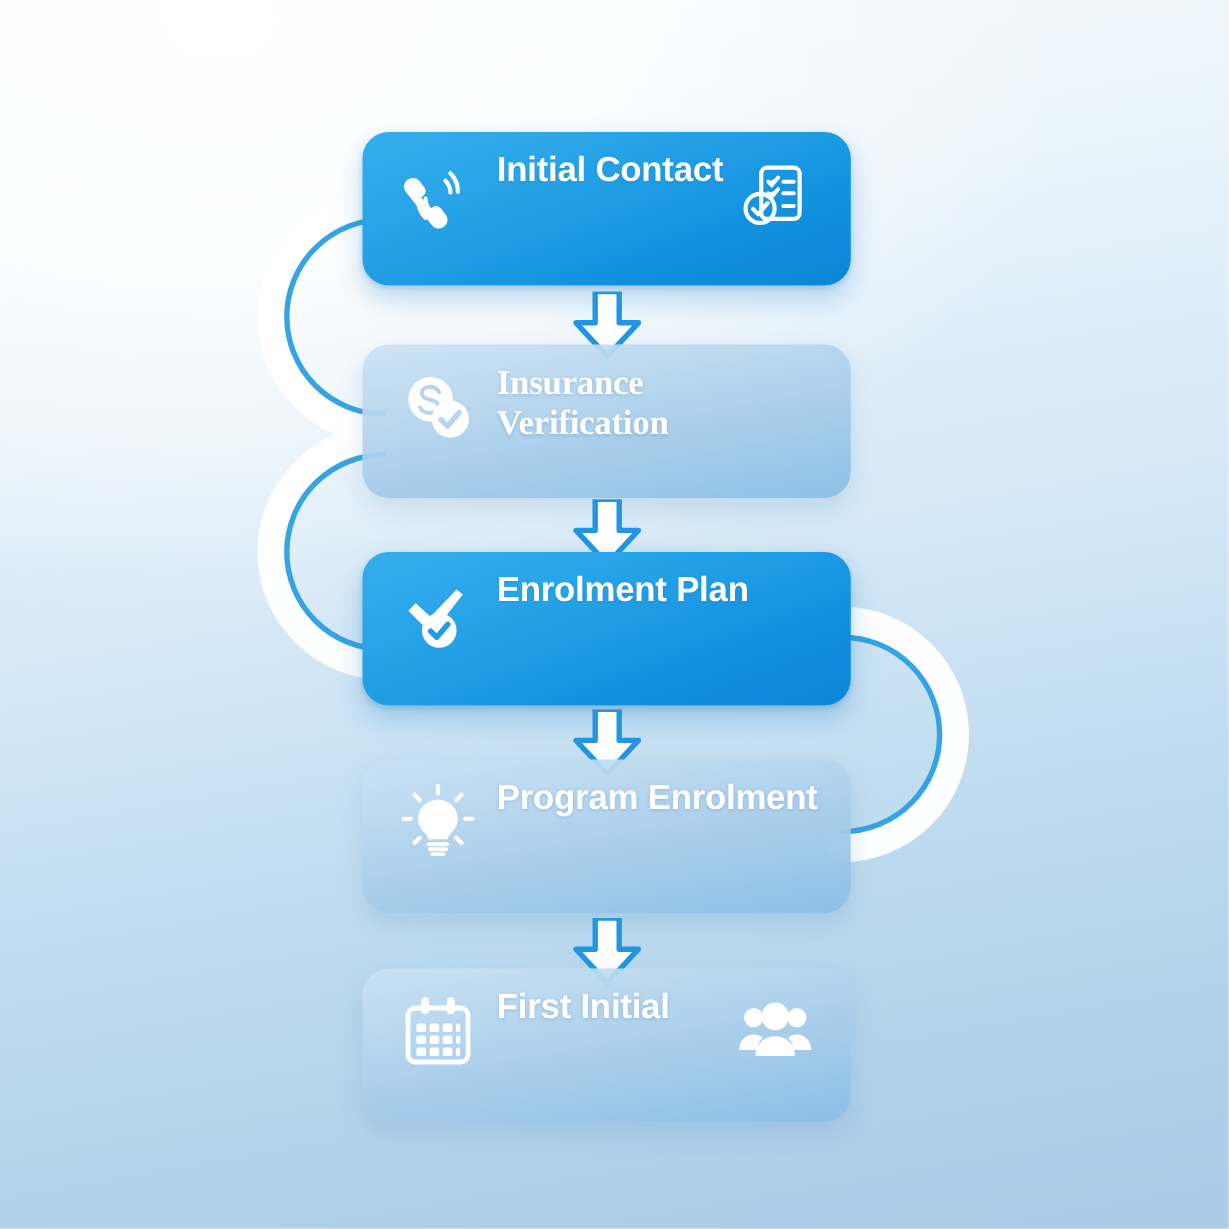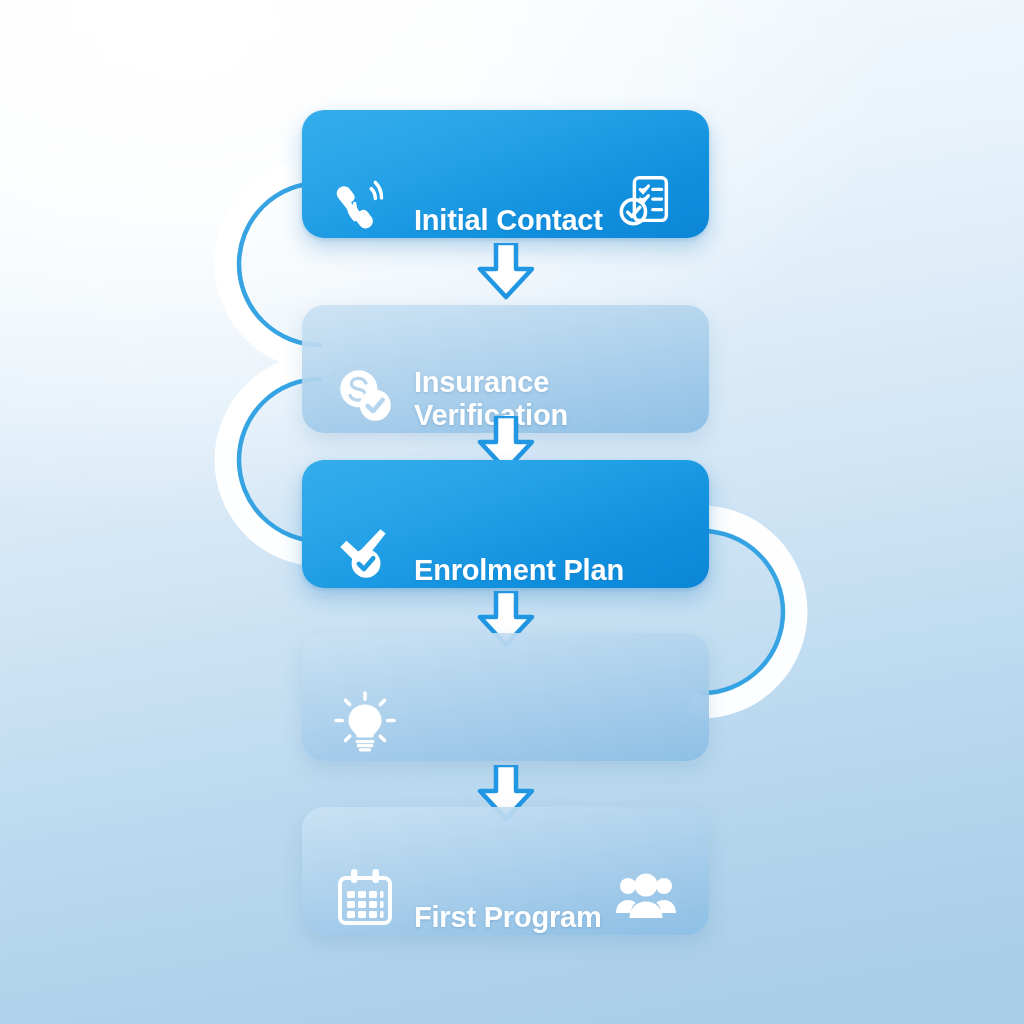--- a/index.html
+++ b/index.html
@@ -22,23 +22,23 @@
   .arc svg { display:block; overflow:visible; }
 
   
   .flowbox{
     position:absolute;
     left:302px;
     width:407px;
     height:128px;
     border-radius:22px;
     display:flex;
-    align-items:flex-end;
+    align-items:flex-start;
     box-sizing:border-box;
-    padding:0 26px;
+    padding:16px 26px;
   }
   .flowbox.solid{
     background:linear-gradient(160deg,#35adeb 0%,#27a4e8 32%,#1190de 72%,#0b86d6 100%);
     box-shadow:0 10px 22px rgba(23,120,190,0.28), 0 2px 4px rgba(20,110,180,0.18);
   }
   .flowbox.ghost{
     background:linear-gradient(170deg, rgba(203,226,244,0.92) 0%, rgba(174,209,236,0.93) 46%, rgba(139,190,229,0.95) 100%);
     box-shadow:0 8px 20px rgba(90,140,185,0.20);
   }
   .flowbox .icon-left{
@@ -132,21 +132,21 @@
       </svg>
     </span>
   </div>
 
   <div class="arrow" style="top:243px;">
     <svg width="88" height="58" viewBox="0 0 88 58">
       <path d="M34 0 h20 v26 h16 L44 54 L18 26 h16 z" fill="#ffffff" stroke="#2196e3" stroke-width="4.5" stroke-linejoin="round"></path>
     </svg>
   </div>
 
-  <div class="flowbox ghost" style="top:305px;">
+  <div class="flowbox ghost" style="top:287px;font-family:Liberation Serif, serif;">
     <span class="icon-left">
       <svg class="ic" width="66" height="66" viewBox="0 0 64 64">
         <circle cx="26" cy="25" r="18"></circle>
         <g>
           <rect x="24.3" y="12" width="3.4" height="26" rx="1.7" fill="#b7d6ee"></rect>
           <path d="M33 19.5 c-1.5-3.2-4.5-4.6-7.5-4.6 -3.8 0-6.6 2-6.6 5.2 0 3.2 2.6 4.4 6.6 5.2 4 0.8 6.8 2 6.8 5.3 0 3.3-3 5.4-7 5.4 -3.4 0-6.4-1.5-7.8-4.6" fill="none" stroke="#b7d6ee" stroke-width="3.2" stroke-linecap="round"></path>
         </g>
         <circle cx="42" cy="41" r="15" fill="#ffffff"></circle>
         <path d="M34.5 41.5 l5.2 5.2 9.5-11" fill="none" stroke="#b7d6ee" stroke-width="4.4" stroke-linecap="round" stroke-linejoin="round"></path>
       </svg>
@@ -191,20 +191,21 @@
           <path d="M32 2 v6"></path>
           <path d="M13 9 l4.2 4.2"></path>
           <path d="M51 9 l-4.2 4.2"></path>
           <path d="M4 28.5 h6"></path>
           <path d="M60 28.5 h-6"></path>
           <path d="M13 48 l4.2-4.2"></path>
           <path d="M51 48 l-4.2-4.2"></path>
         </g>
       </svg>
     </span>
+    <span class="label">Program Enrolment</span>
   </div>
 
   <div class="arrow" style="top:765px;">
     <svg width="88" height="58" viewBox="0 0 88 58">
       <path d="M34 0 h20 v26 h16 L44 54 L18 26 h16 z" fill="#ffffff" stroke="#2196e3" stroke-width="4.5" stroke-linejoin="round"></path>
     </svg>
   </div>
 
   <div class="flowbox ghost" style="top:807px;">
     <span class="icon-left">
@@ -221,21 +222,21 @@
           <rect x="25" y="35" width="8" height="7" rx="1.4"></rect>
           <rect x="36" y="35" width="8" height="7" rx="1.4"></rect>
           <rect x="47" y="35" width="3.5" height="7" rx="1.4"></rect>
           <rect x="14" y="45" width="8" height="7" rx="1.4"></rect>
           <rect x="25" y="45" width="8" height="7" rx="1.4"></rect>
           <rect x="36" y="45" width="8" height="7" rx="1.4"></rect>
           <rect x="47" y="45" width="3.5" height="7" rx="1.4"></rect>
         </g>
       </svg>
     </span>
-    <span class="label">First Program</span>
+    <span class="label">First Initial</span>
     <span class="icon-right">
       <svg class="ic" width="64" height="64" viewBox="0 0 64 64">
         <circle cx="14" cy="20" r="8"></circle>
         <path d="M2 47 c0-8 5.4-13 12-13 3 0 5.6 1 7.6 2.8 -3 2.4-4.6 6-4.6 10.2 z"></path>
         <circle cx="50" cy="20" r="8"></circle>
         <path d="M62 47 c0-8-5.4-13-12-13 -3 0-5.6 1-7.6 2.8 3 2.4 4.6 6 4.6 10.2 z"></path>
         <circle cx="32" cy="19" r="11.5"></circle>
         <path d="M15.5 52 c0-10 7.2-16.5 16.5-16.5 9.3 0 16.5 6.5 16.5 16.5 z"></path>
       </svg>
     </span>

